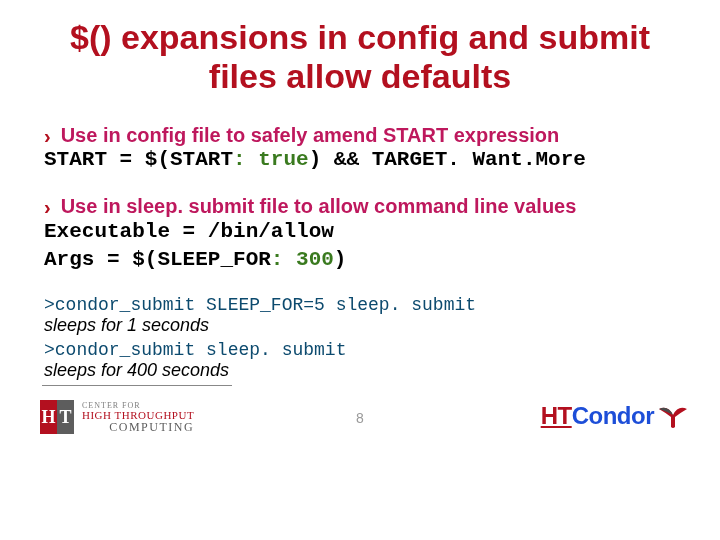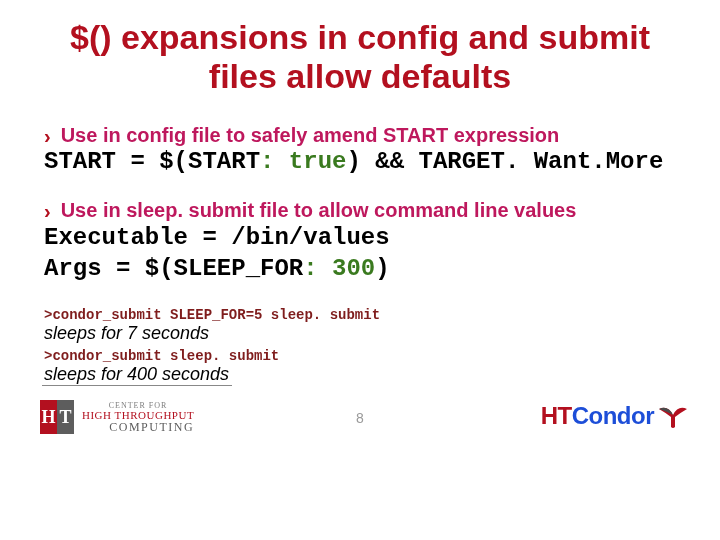--- a/index.html
+++ b/index.html
@@ -40,35 +40,35 @@
     position: relative;
     top: 1px;
   }
   .bullet-text {
     font-size: 20px;
     font-weight: 700;
     color: #be185d;
   }
   .code {
     font-family: "Courier New", Courier, monospace;
-    font-size: 24px;
+    font-size: 21px;
     font-weight: 700;
     color: #000;
     padding-left: 2px;
     line-height: 1.25;
     white-space: pre;
   }
   .code .hl { color: #3a7a1f; }
   .block2 .code { line-height: 1.3; }
   .block3 { margin-top: 6px; }
   .term {
     font-family: "Courier New", Courier, monospace;
-    font-size: 14px;
-    font-weight: 700;
-    color: #7f1d1d;
+    font-size: 18px;
+    font-weight: 400;
+    color: #0c4a6e;
     padding-left: 2px;
     white-space: pre;
   }
   .note {
     font-style: italic;
     font-size: 18px;
     color: #000;
     padding-left: 2px;
     margin-bottom: 4px;
   }
@@ -120,21 +120,20 @@
     display: flex; align-items: center; justify-content: center;
     font-weight: 700; font-size: 18px;
     font-family: Georgia, 'Times New Roman', serif;
   }
   .ht-text { line-height: 1; }
   .ht-text .l1 {
     font-size: 8px;
     letter-spacing: 1px;
     color: #808080;
     font-family: Georgia, 'Times New Roman', serif;
-    text-align: center;
   }
   .ht-text .l2 {
     font-size: 11px;
     color: #b3101f;
     font-family: Georgia, 'Times New Roman', serif;
     letter-spacing: 0.5px;
   }
   .ht-text .l3 {
     font-size: 12px;
     color: #5d5d5d;
@@ -150,21 +149,21 @@
     display: flex;
     align-items: center;
     gap: 2px;
   }
   .htc-text {
     font-family: Arial, Helvetica, sans-serif;
     font-weight: 700;
     font-size: 24px;
     letter-spacing: -0.5px;
   }
-  .htc-text .ht2 { color: #b3101f; }
+  .htc-text .ht2 { color: #b3101f; text-decoration: underline; }
   .htc-text .c2 { color: #1d4ed8; }
   .bird {
     width: 30px; height: 26px;
     position: relative;
     margin-left: 2px;
   }
 </style>
 </head>
 <body>
 
@@ -178,27 +177,27 @@
       <span class="bullet-text">Use in config file to safely amend START expression</span>
     </div>
     <div class="code"><span>START = $(START</span><span class="hl">: true</span><span>) &amp;&amp; TARGET. Want.More</span></div>
   </div>
 
   <div class="block block2">
     <div class="bullet-row">
       <span class="chev">›</span>
       <span class="bullet-text">Use in sleep. submit file to allow command line values</span>
     </div>
-    <div class="code">Executable = /bin/values</div>
+    <div class="code">Executable = /bin/allow</div>
     <div class="code"><span>Args = $(SLEEP_FOR</span><span class="hl">: 300</span><span>)</span></div>
   </div>
 
   <div class="block block3">
     <div class="term">&gt;condor_submit SLEEP_FOR=5 sleep. submit</div>
-    <div class="note">sleeps for 7 seconds</div>
+    <div class="note">sleeps for 1 seconds</div>
     <div class="term">&gt;condor_submit sleep. submit</div>
     <div class="note">sleeps for 400 seconds</div>
   </div>
 
   <div class="footer">
     <div class="rule"></div>
     <div class="pagenum">8</div>
 
     <div class="logo-left">
       <div class="ht-mark">

